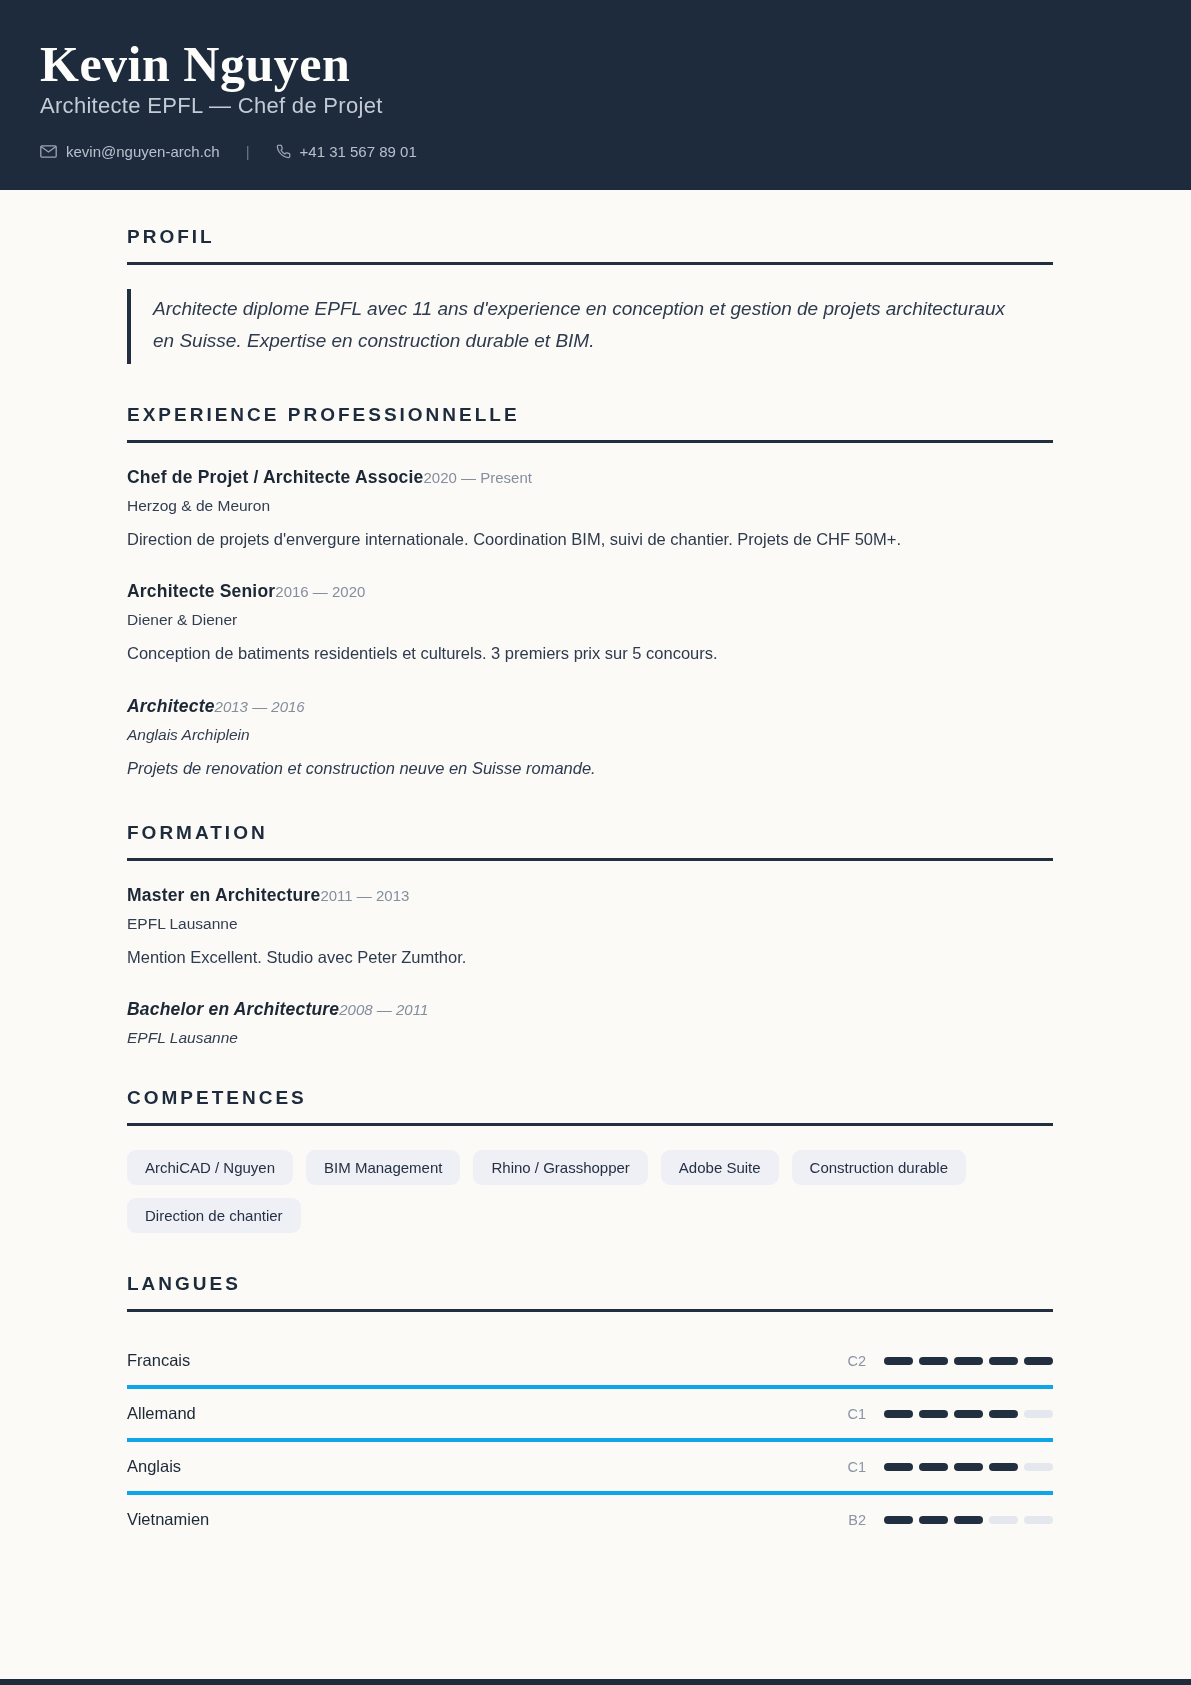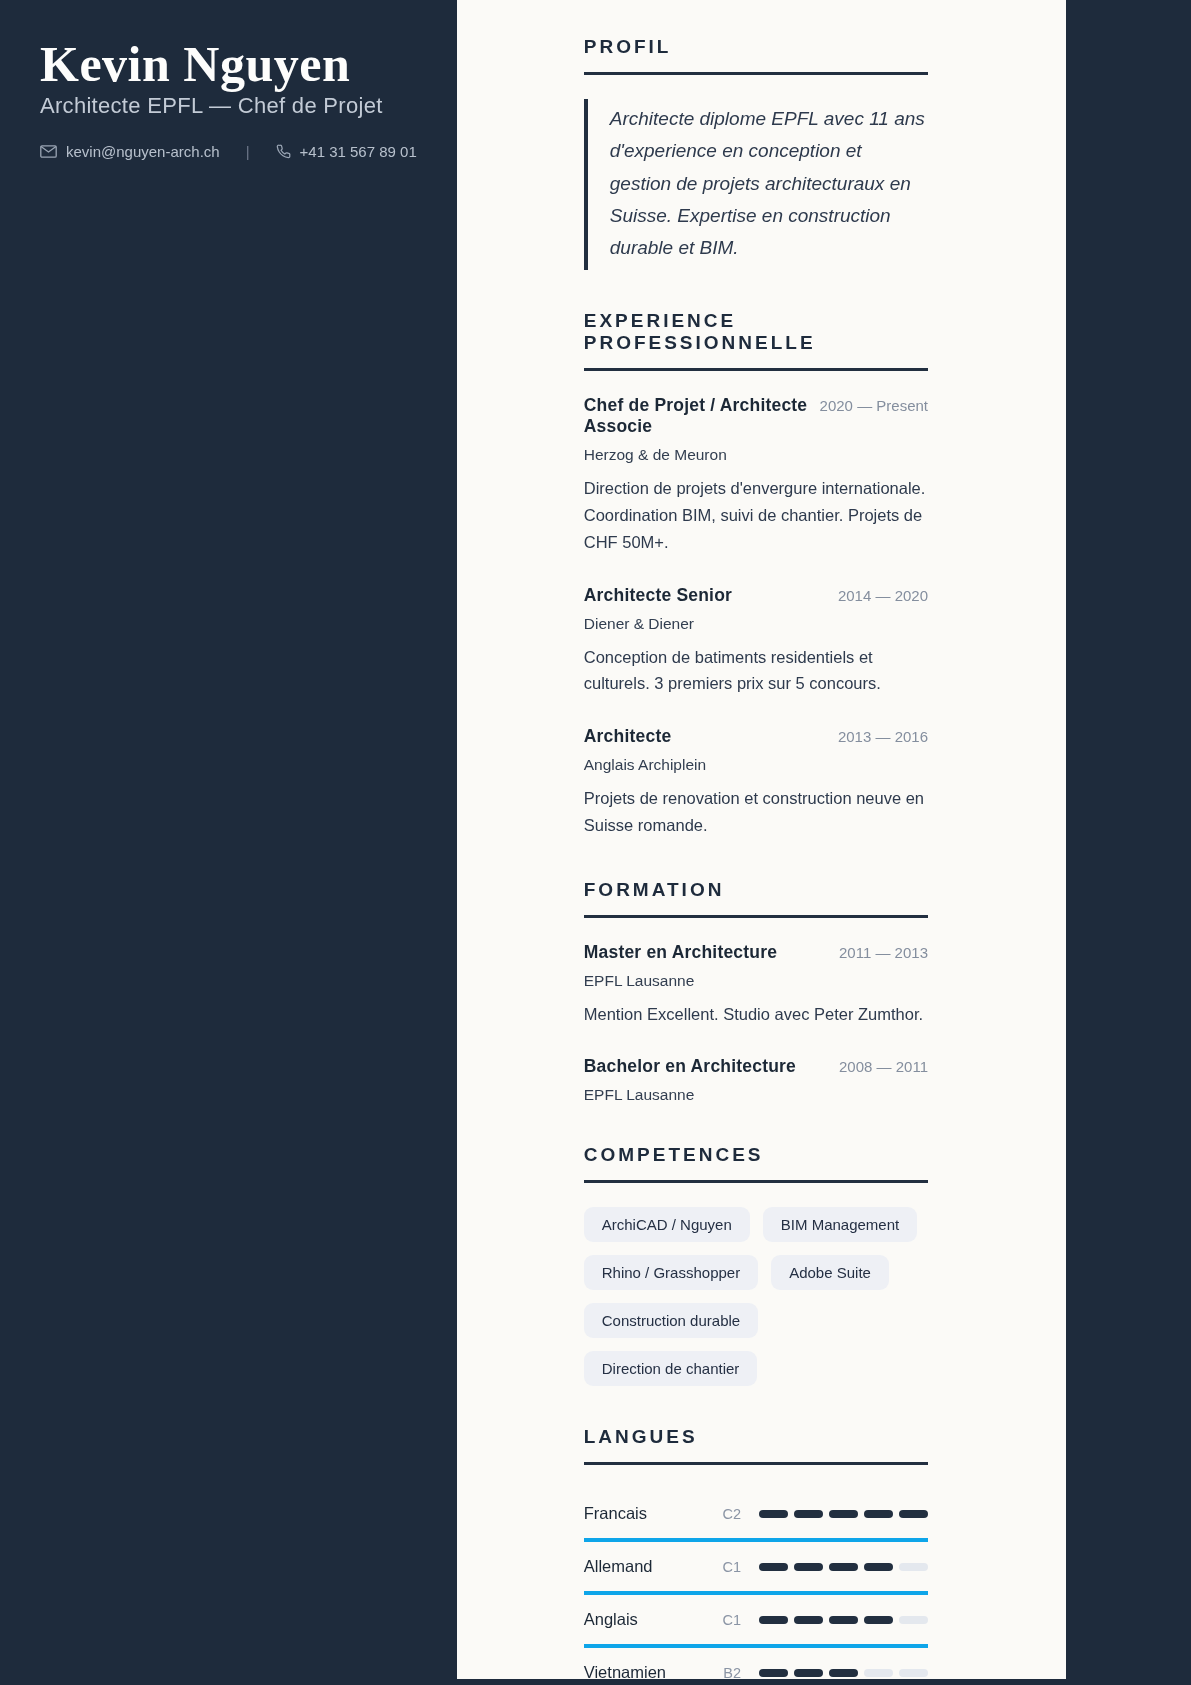--- a/index.html
+++ b/index.html
@@ -2,21 +2,21 @@
 <html><head>
 <meta charset="utf-8">
 <style>
   * { box-sizing: border-box; }
   html,body { margin:0; padding:0; }
   body {
     width:1191px; height:1685px; overflow:hidden;
     font-family:"Liberation Sans", sans-serif;
     background:#1e2b3c;
   }
-  .page { display:flex; flex-direction:row; width:1066px; height:1685px; background:#1e2b3c; }
+  .page { display:flex; flex-direction:column; width:1191px; height:1685px; background:#1e2b3c; }
 
   
   .masthead { background:#1e2b3c; padding:36px 40px 30px 40px; color:#fff; }
   .masthead h1 {
     margin:0; font-family:"Liberation Serif", serif; font-weight:700;
     font-size:50px; line-height:1.12; color:#fdfdfc; letter-spacing:0.5px;
   }
   .masthead .subtitle { margin-top:1px; font-size:22px; color:#c3cbd6; letter-spacing:0.3px; }
   .contact-row { margin-top:24px; display:flex; align-items:center; font-size:15px; color:#b7c0cc; }
   .contact-row .icon { display:inline-flex; margin-right:9px; color:#9aa5b4; }
@@ -34,22 +34,22 @@
   .rule { border-bottom:3px solid #222f40; margin-bottom:24px; }
 
   
   .quote {
     margin:0; padding:4px 0 6px 22px; border-left:4px solid #222f40;
     font-style:italic; font-size:19px; line-height:1.7; color:#2e3a4d; max-width:900px;
   }
 
   
   .item { margin-bottom:29px; }
-  .item:last-child { margin-bottom:4px; }
-  .item-head { display:flex; justify-content:space-between; align-items:baseline; }
+  .item:last-child { margin-bottom:4px;font-style:italic; }
+  .item-head { display:flex; align-items:baseline; }
   .item-head h3 { margin:0; font-size:17.5px; font-weight:700; color:#1c2836; letter-spacing:0.2px; }
   .dates { font-size:15px; color:#848e9e; white-space:nowrap; }
   .org { margin-top:9px; font-size:15.5px; color:#323e50; }
   .desc { margin:11px 0 0 0; font-size:16.5px; line-height:1.62; color:#2e3a4d; max-width:860px; }
 
   
   .pills { display:flex; flex-wrap:wrap; gap:13px; }
   .pill {
     background:#eef0f5; color:#253044; font-size:15px;
     padding:10px 18px; border-radius:9px; line-height:1;
@@ -107,21 +107,21 @@
           <h3>Chef de Projet / Architecte Associe</h3>
           <span class="dates">2020 — Present</span>
         </div>
         <div class="org">Herzog &amp; de Meuron</div>
         <p class="desc">Direction de projets d'envergure internationale. Coordination BIM, suivi de chantier. Projets de CHF 50M+.</p>
       </article>
 
       <article class="item">
         <div class="item-head">
           <h3>Architecte Senior</h3>
-          <span class="dates">2014 — 2020</span>
+          <span class="dates">2016 — 2020</span>
         </div>
         <div class="org">Diener &amp; Diener</div>
         <p class="desc">Conception de batiments residentiels et culturels. 3 premiers prix sur 5 concours.</p>
       </article>
 
       <article class="item">
         <div class="item-head">
           <h3>Architecte</h3>
           <span class="dates">2013 — 2016</span>
         </div>

